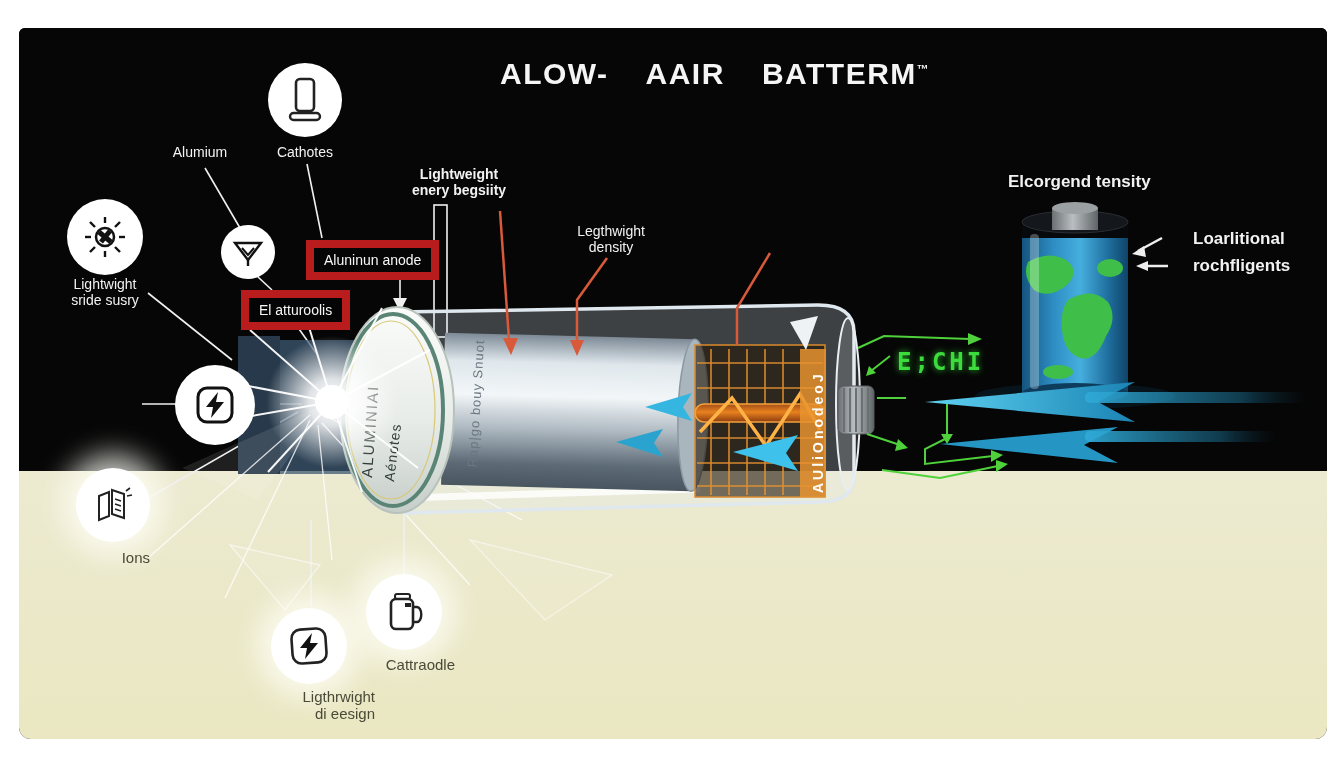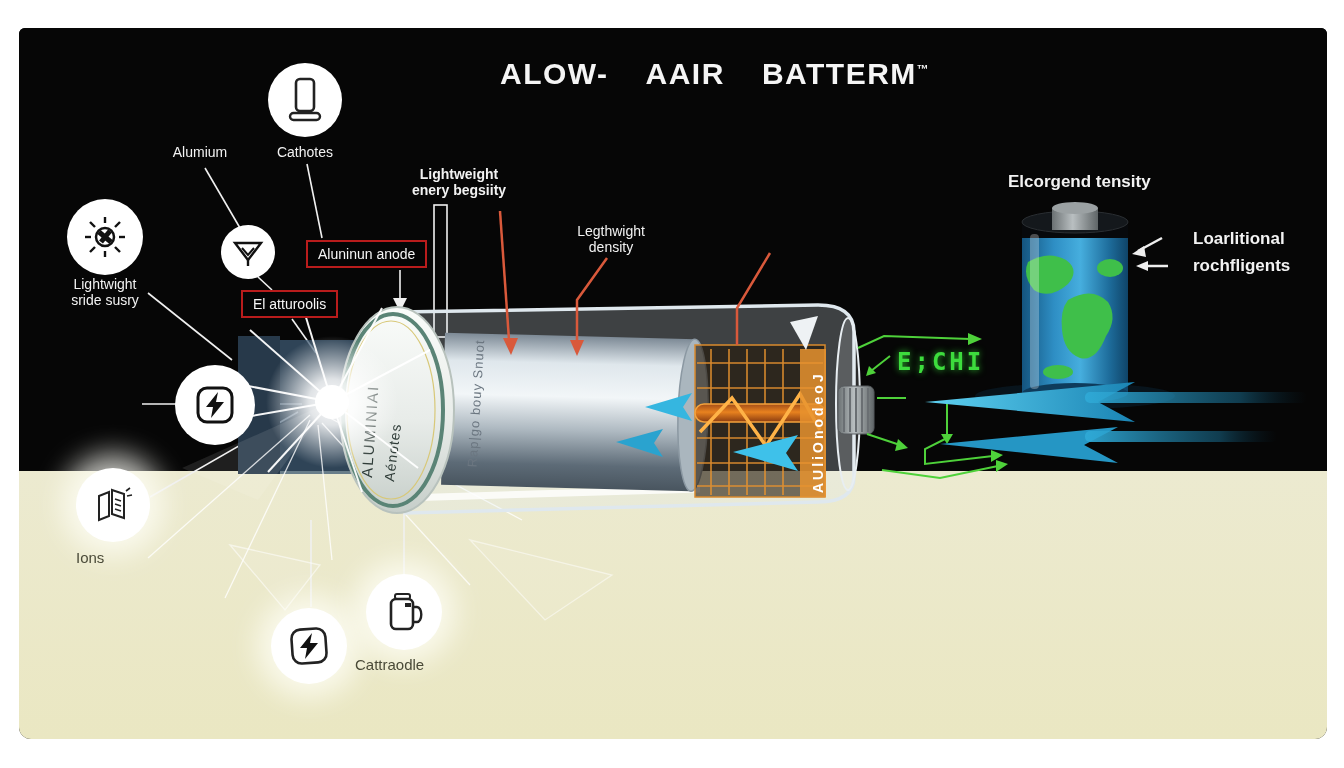--- a/index.html
+++ b/index.html
@@ -6,23 +6,23 @@
   body{width:1344px;height:768px;background:#ffffff;font-family:"Liberation Sans",sans-serif;overflow:hidden;position:relative;}
   .page{position:absolute;left:0;top:0;width:1344px;height:768px;}
   .canvas{position:absolute;left:19px;top:28px;width:1308px;height:711px;border-radius:6px 6px 12px 12px;overflow:hidden;background:#060606;}
   .zone-black{position:absolute;left:0;top:0;width:100%;height:443px;background:#060606;}
   .zone-beige{position:absolute;left:0;top:443px;width:100%;height:268px;background:linear-gradient(#ecead0,#eae7c2);}
   svg.art{position:absolute;left:0;top:0;width:1344px;height:768px;z-index:1;pointer-events:none;}
   .ui{position:absolute;left:0;top:0;width:1344px;height:768px;z-index:2;}
   .title{position:absolute;left:500px;top:57px;width:480px;display:flex;gap:37px;color:#f5f5f5;font-size:30px;font-weight:800;letter-spacing:1.5px;}
   .title sup{font-size:12px;font-weight:700;}
   .lbl{position:absolute;color:#f2f2f2;font-size:14px;text-align:center;line-height:16px;}
-  .lbl-dark{position:absolute;color:#4a4a38;font-size:14px;text-align:left;line-height:17px;}
+  .lbl-dark{position:absolute;color:#4a4a38;font-size:14px;text-align:right;line-height:17px;}
   .lbl span, .lbl-dark span{display:block;}
-  .box-label{position:absolute;background:#050505;border:2px solid #b91c1c;color:#f6f6f6;font-size:14px;padding:4px 10px;white-space:nowrap;}
+  .box-label{position:absolute;background:#050505;border:8px solid #b91c1c;color:#f6f6f6;font-size:14px;padding:4px 10px;white-space:nowrap;}
   .circle{position:absolute;background:#ffffff;border-radius:50%;display:flex;align-items:center;justify-content:center;}
   .halo{box-shadow:0 0 28px 14px rgba(255,255,248,0.75);}
   .echi{position:absolute;left:897px;top:348px;color:#3ddc3d;font-size:24px;font-weight:800;letter-spacing:3px;text-shadow:0 0 7px rgba(60,255,60,0.7);font-family:"DejaVu Sans Mono",monospace;}
   .energy-density{position:absolute;left:1008px;top:172px;color:#f2f2f2;font-size:17px;font-weight:600;}
   .right-lab{position:absolute;color:#f2f2f2;font-size:17px;font-weight:600;margin-left:21px;}
 </style>
 </head>
 <body>
 
 <div class="page">
@@ -330,20 +330,24 @@
       </svg>
     </div>
     <div class="lbl-dark" style="left:76px;top:549px;width:74px;font-size:15px;">Ions</div>
 
     <div class="circle halo" style="left:271px;top:608px;width:76px;height:76px;">
       <svg width="50" height="50" viewBox="-25 -25 50 50">
         <rect x="-17" y="-17" width="34" height="34" rx="9" fill="none" stroke="#222" stroke-width="2.6" transform="rotate(-4)"></rect>
         <polygon points="3,-13 -9,2 -2,2 -4,13 9,-3 1,-3" fill="#111"></polygon>
       </svg>
     </div>
+    <div class="lbl-dark" style="left:245px;top:688px;width:130px;font-size:15px;">
+      <span>Ligthrwight</span>
+      <span>di eesign</span>
+    </div>
 
     <div class="circle halo" style="left:366px;top:574px;width:76px;height:76px;">
       <svg width="48" height="46" viewBox="-24 -23 48 46">
         <rect x="-13" y="-13" width="22" height="30" rx="5" fill="none" stroke="#222" stroke-width="2.6"></rect>
         <rect x="-9" y="-18" width="15" height="5" rx="2" fill="none" stroke="#222" stroke-width="2"></rect>
         <path d="M9,-5 h4 a4,7 0 0 1 0,15 h-4" fill="none" stroke="#222" stroke-width="2.4"></path>
         <rect x="1" y="-9" width="6" height="4" fill="#222"></rect>
       </svg>
     </div>
     <div class="lbl-dark" style="left:355px;top:656px;width:100px;font-size:15px;">Cattraodle</div>

